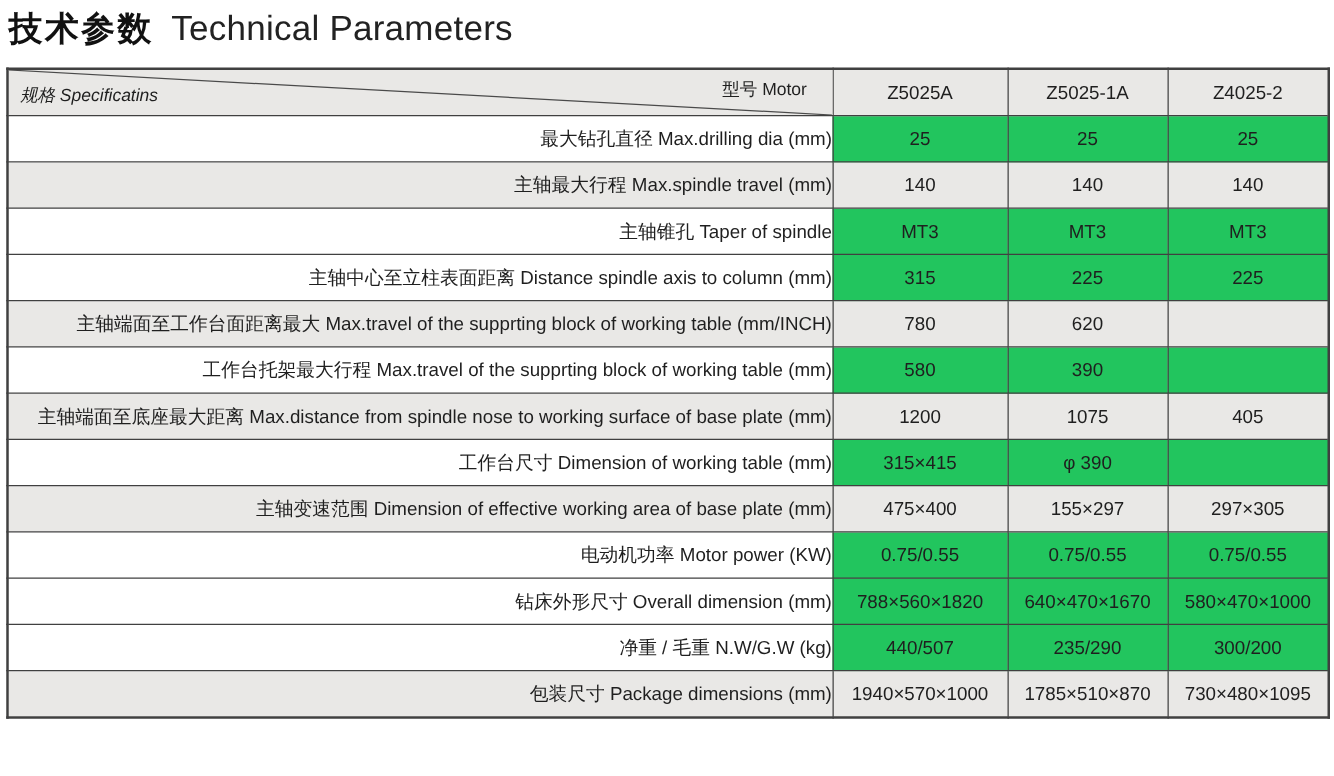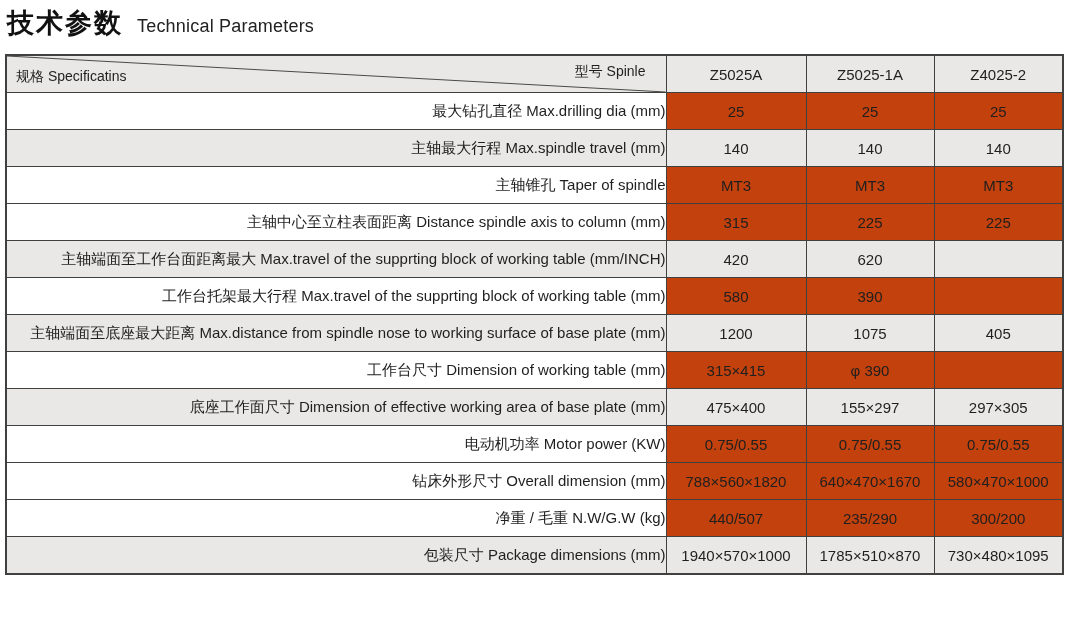--- a/index.html
+++ b/index.html
@@ -17,21 +17,21 @@
   .page{position:relative;width:1067px;height:621px;}
   .title{
     margin:5px 0 0 7px;
     display:flex;align-items:baseline;
     white-space:nowrap;
   }
   .title-zh{
     font-size:27px;font-weight:bold;letter-spacing:2px;color:#111;
   }
   .title-en{
-    font-size:18px;font-weight:normal;margin-left:14px;color:#222;letter-spacing:0.2px;
+    font-size:28px;font-weight:normal;margin-left:14px;color:#222;letter-spacing:0.2px;
   }
   table.spec-table{
     margin:13px 5px 0 5px;
     width:1057px;
     border-collapse:collapse;
     table-layout:fixed;
     border:2px solid var(--border);
   }
   .spec-table th,.spec-table td{
     border:1px solid var(--border);
@@ -43,36 +43,36 @@
   }
   .spec-table thead th{background:var(--shade);}
   .corner{
     position:relative;
     padding:0;
   }
   .corner .diag{
     position:absolute;left:0;top:0;width:100%;height:100%;display:block;
   }
   .corner-spec{
-    position:absolute;left:9px;bottom:6px;font-size:14px;white-space:nowrap;
+    position:absolute;left:9px;bottom:6px;font-size:14px;white-space:nowrap;font-style:italic;
   }
   .corner-model{
     position:absolute;right:20px;top:7px;font-size:14px;white-space:nowrap;
   }
   .label-cell{
     text-align:right;
     padding-left:9px;
     font-size:14px;
     white-space:nowrap;
     overflow:hidden;
     background:#ffffff;
   }
   .value-cell{
     text-align:center;
-    background:#c2410c;
+    background:#22c55e;
   }
   tr.shaded .label-cell,tr.shaded .value-cell{background:var(--shade);}
 </style>
 </head>
 <body>
 
 <div class="page">
   <h1 class="title">
     <span class="title-zh">技术参数</span>
     <span class="title-en">Technical Parameters</span>
@@ -85,21 +85,21 @@
       <col style="width:128px">
       <col style="width:129px">
     </colgroup>
     <thead>
       <tr>
         <th class="corner">
           <svg class="diag" viewBox="0 0 100 100" preserveAspectRatio="none" aria-hidden="true">
             <line x1="0" y1="0" x2="100" y2="100" stroke="#4a4a4a" stroke-width="1" vector-effect="non-scaling-stroke"></line>
           </svg>
           <span class="corner-spec">规格  Specificatins</span>
-          <span class="corner-model">型号  Spinle</span>
+          <span class="corner-model">型号  Motor</span>
         </th>
         <th>Z5025A</th>
         <th>Z5025-1A</th>
         <th>Z4025-2</th>
       </tr>
     </thead>
     <tbody id="rows-body">
   <tr>
     <td class="label-cell">最大钻孔直径  Max.drilling dia (mm)</td>
     <td class="value-cell">25</td>
@@ -124,21 +124,21 @@
 
   <tr>
     <td class="label-cell">主轴中心至立柱表面距离  Distance spindle axis to column (mm)</td>
     <td class="value-cell">315</td>
     <td class="value-cell">225</td>
     <td class="value-cell">225</td>
   </tr>
 
   <tr class="shaded">
     <td class="label-cell">主轴端面至工作台面距离最大  Max.travel of the supprting block of working table (mm/INCH)</td>
-    <td class="value-cell">420</td>
+    <td class="value-cell">780</td>
     <td class="value-cell">620</td>
     <td class="value-cell"></td>
   </tr>
 
   <tr>
     <td class="label-cell">工作台托架最大行程  Max.travel of the supprting block of working table (mm)</td>
     <td class="value-cell">580</td>
     <td class="value-cell">390</td>
     <td class="value-cell"></td>
   </tr>
@@ -151,21 +151,21 @@
   </tr>
 
   <tr>
     <td class="label-cell">工作台尺寸  Dimension of working table (mm)</td>
     <td class="value-cell">315×415</td>
     <td class="value-cell">φ 390</td>
     <td class="value-cell"></td>
   </tr>
 
   <tr class="shaded">
-    <td class="label-cell">底座工作面尺寸  Dimension of effective working area of base plate (mm)</td>
+    <td class="label-cell">主轴变速范围  Dimension of effective working area of base plate (mm)</td>
     <td class="value-cell">475×400</td>
     <td class="value-cell">155×297</td>
     <td class="value-cell">297×305</td>
   </tr>
 
   <tr>
     <td class="label-cell">电动机功率  Motor power (KW)</td>
     <td class="value-cell">0.75/0.55</td>
     <td class="value-cell">0.75/0.55</td>
     <td class="value-cell">0.75/0.55</td>

